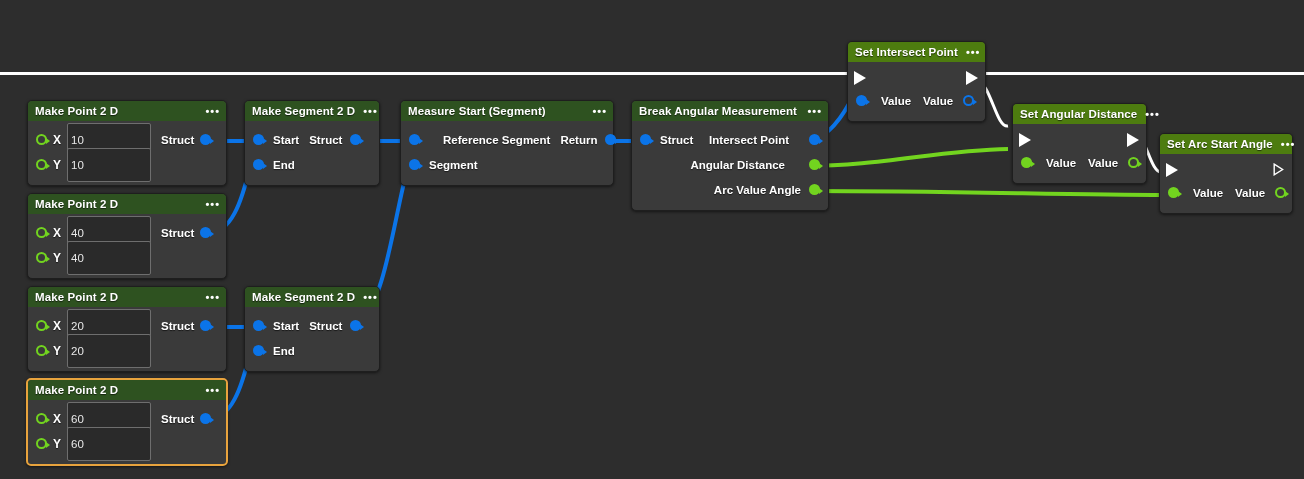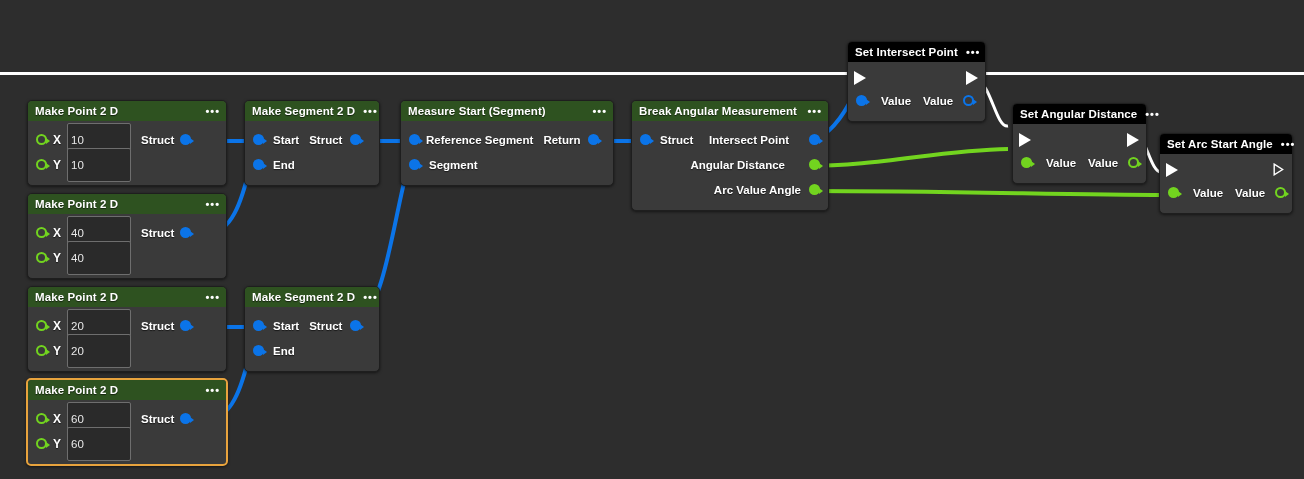--- a/index.html
+++ b/index.html
@@ -44,21 +44,21 @@
   }
   .node-header {
     height: 20px;
     border-radius: 4px 4px 0 0;
     display: flex;
     align-items: center;
     padding: 0 6px 0 7px;
     box-sizing: border-box;
   }
   .node.func > .node-header { background: #2e5220; }
-  .node.setter > .node-header { background: #000000; }
+  .node.setter > .node-header { background: #4d7c0f; }
   .node-title {
     color: #ffffff;
     font-size: 11.5px;
     font-weight: bold;
     white-space: nowrap;
     letter-spacing: 0.1px;
     text-shadow: 0 1px 1px rgba(0,0,0,0.6);
   }
   .node-menu {
     margin-left: auto;
@@ -140,21 +140,21 @@
     box-sizing: border-box;
   }
   .exec.hollow .tri svg { display: block; }
 
   
   .vbox {
     background: #2a2a2a;
     border: 1px solid #6e6e6e;
     border-radius: 2px;
     height: 17px;
-    width: 64px;
+    width: 84px;
     color: #e8e8e8;
     font-size: 11.5px;
     font-family: "Liberation Sans", sans-serif;
     padding: 16px 3px;
     box-sizing: border-box;
     line-height: 15px;
     outline: none;
   }
   .xy {
     color: #ffffff;
@@ -387,21 +387,21 @@
     <div class="node-header">
       <span class="node-title">Measure Start (Segment)</span>
       <span class="node-menu">•••</span>
     </div>
     <div class="node-body">
       <div class="row">
         <span class="pin blue">
             <span class="dot"></span>
             <span class="nub"></span>
           </span>
-        <span class="lbl" style="margin-left:6px;">Reference Segment</span>
+        <span class="lbl" style="margin-left:23px;">Reference Segment</span>
         <span class="lbl" style="margin-left:10px;margin-right:8px;">Return</span>
         <span class="pin blue">
             <span class="dot"></span>
             <span class="nub"></span>
           </span>
       </div>
       <div class="row">
         <span class="pin blue">
             <span class="dot"></span>
             <span class="nub"></span>

